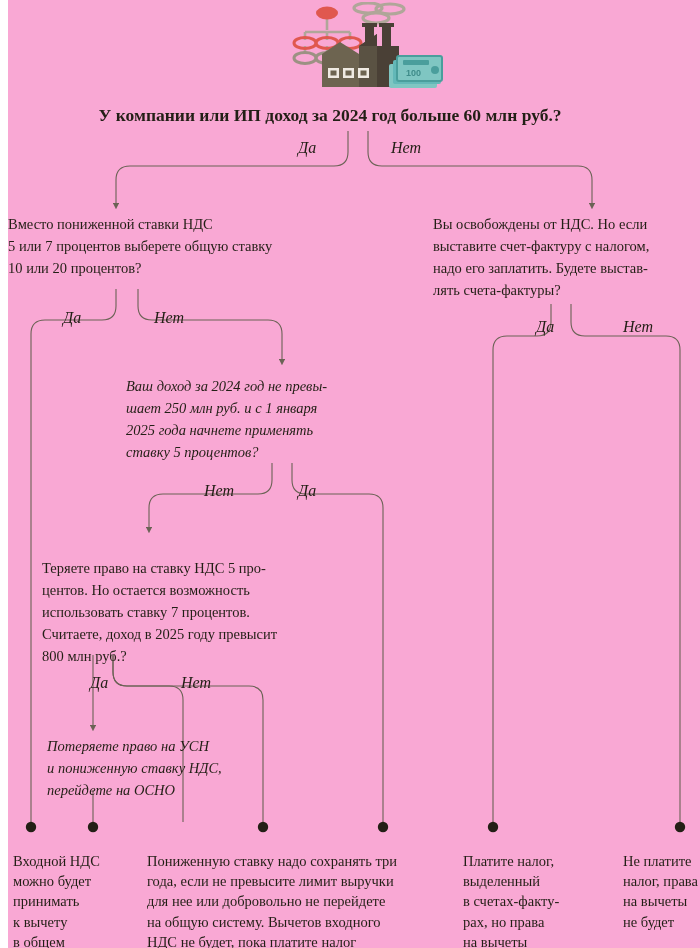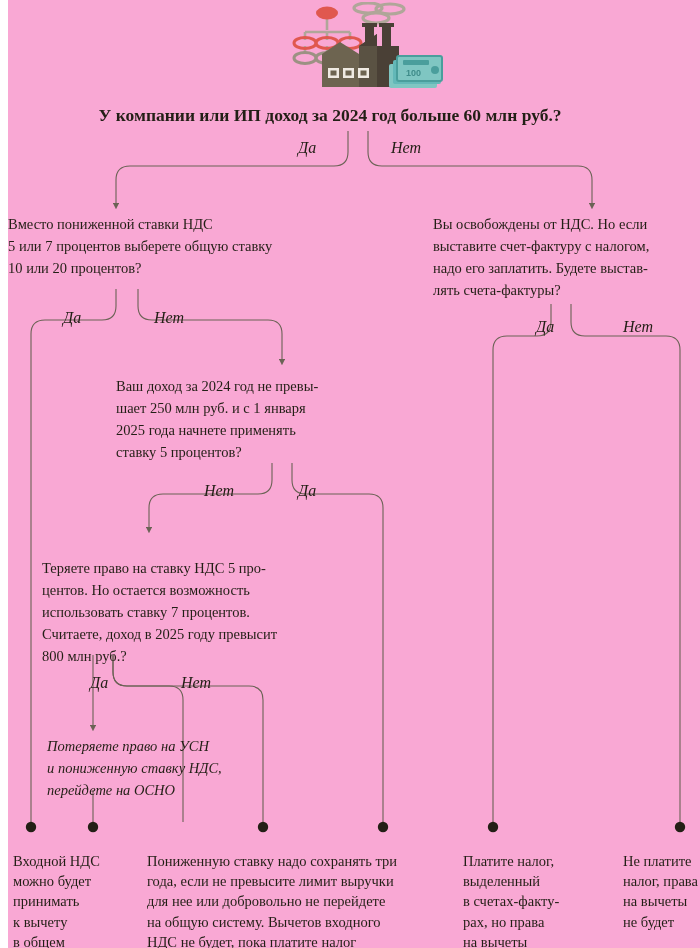--- a/index.html
+++ b/index.html
@@ -199,21 +199,21 @@
 
   <div class="node" style="left:0px;   top:213px; width:330px;">Вместо пониженной ставки НДС
 5 или 7 процентов выберете общую ставку
 10 или 20 процентов?</div>
 
   <div class="node" style="left:425px; top:213px; width:270px;">Вы освобождены от НДС. Но если
 выставите счет-фактуру с налогом,
 надо его заплатить. Будете выстав-
 лять счета-фактуры?</div>
 
-  <div class="node" style="left:108px; top:375px; width:280px;">Ваш доход за 2024 год не превы-
+  <div class="node" style="left:118px; top:375px; width:280px;font-style:italic;">Ваш доход за 2024 год не превы-
 шает 250 млн руб. и с 1 января
 2025 года начнете применять
 ставку 5 процентов?</div>
 
   <div class="node" style="left:34px;  top:557px; width:300px;">Теряете право на ставку НДС 5 про-
 центов. Но остается возможность
 использовать ставку 7 процентов.
 Считаете, доход в 2025 году превысит
 800 млн руб.?</div>
 

